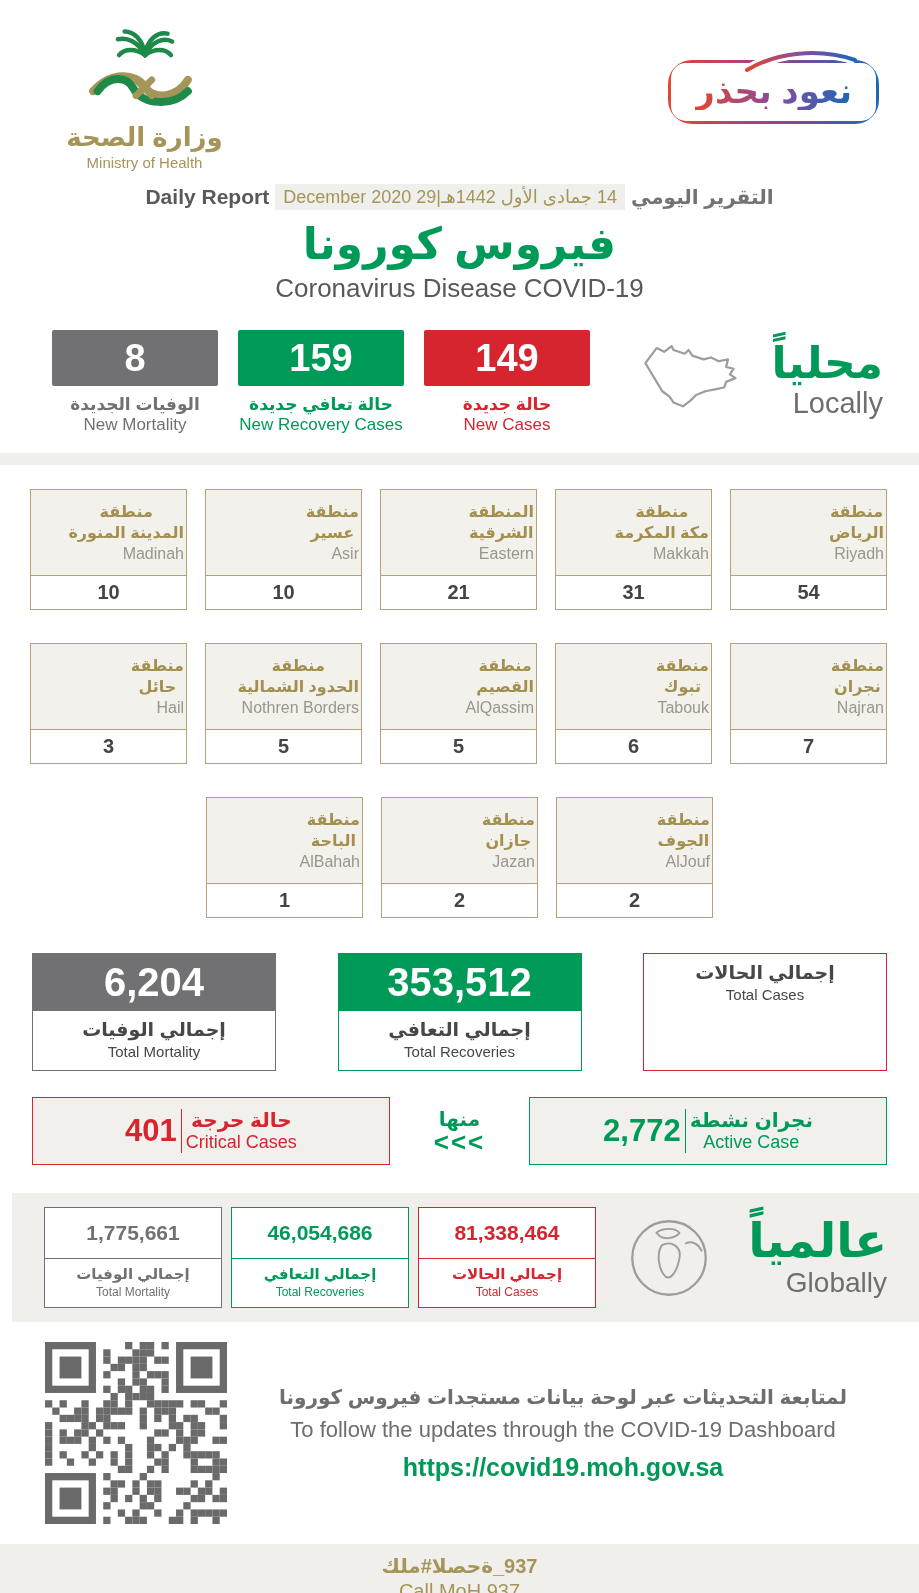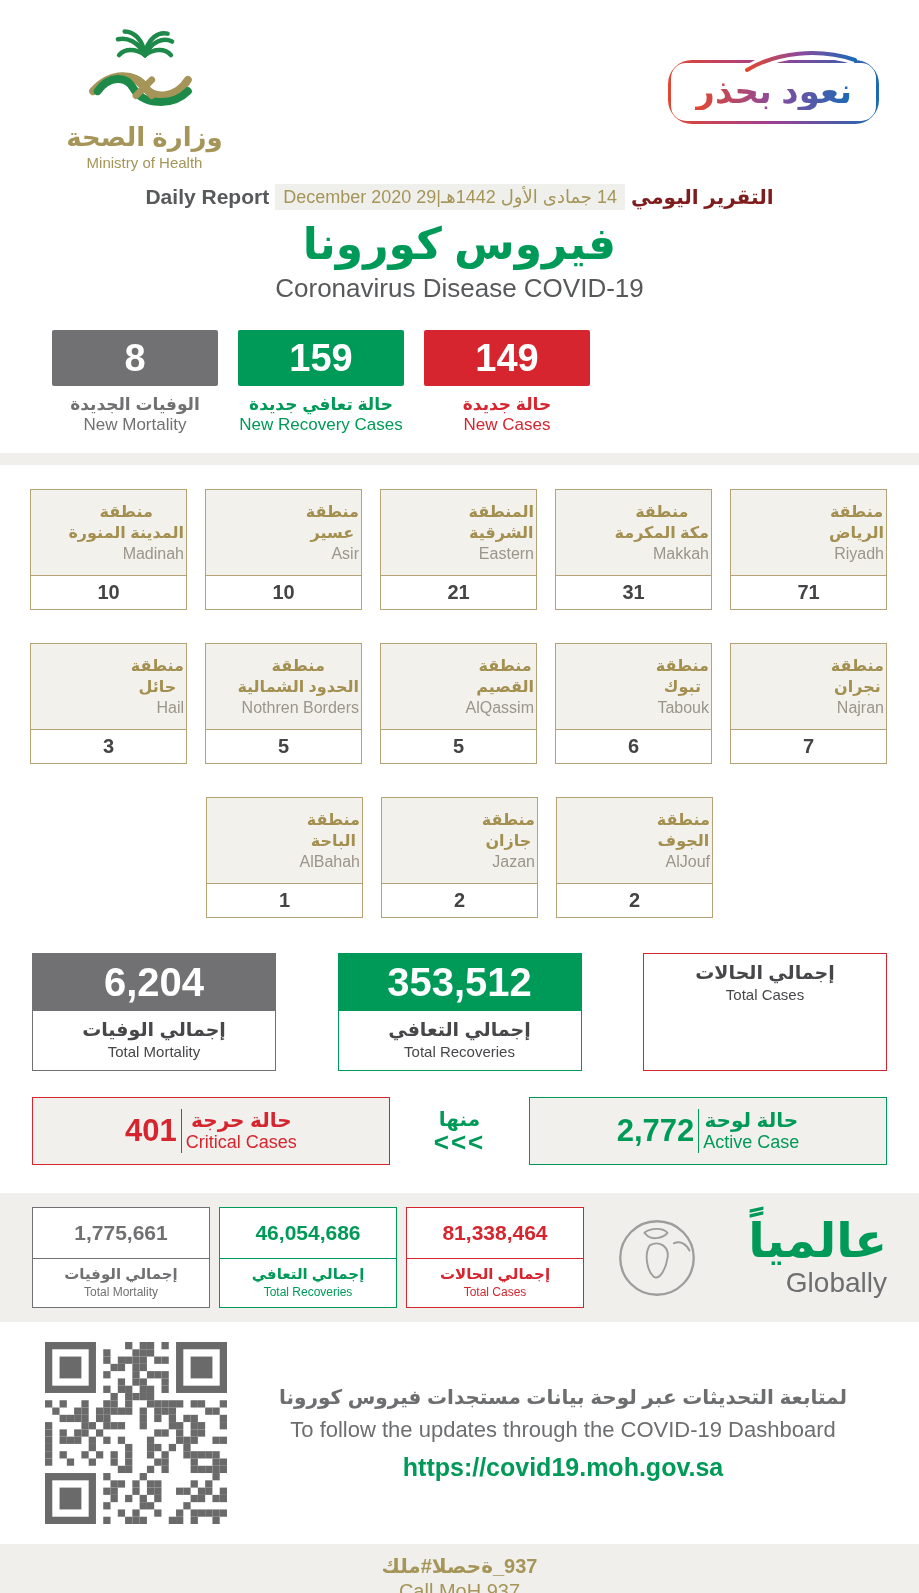--- a/index.html
+++ b/index.html
@@ -16,21 +16,21 @@
   .badge-inner{background:#fff;border-radius:15px;padding:8px 24px 10px;}
   .badge-text{font-size:34px;font-weight:bold;
          background:linear-gradient(90deg,#e2472f,#8b4a9e 50%,#1a6ab5);
          -webkit-background-clip:text;background-clip:text;color:transparent;white-space:nowrap;}
   .badge-swoosh{position:absolute;top:-12px;right:18px;}
 
   
   .report-line{display:flex;justify-content:center;align-items:center;gap:6px;margin-top:6px;}
   .rl-en{font-size:21px;font-weight:bold;color:#58595b;}
   .rl-date{font-size:18px;color:#a59559;background:#efefec;padding:2px 8px;}
-  .rl-ar{font-size:20px;font-weight:bold;color:#7f1d1d;}
+  .rl-ar{font-size:20px;font-weight:bold;color:#737373;}
   .title-ar{margin:8px 0 0;text-align:center;font-size:44px;font-weight:bold;color:#009a58;}
   .title-en{margin:4px 0 0;text-align:center;font-size:26px;font-weight:normal;color:#57585a;}
 
   
   .c-gray{--c:#717173;} .c-green{--c:#009a58;} .c-red{--c:#d6252e;}
   .new-stats{display:flex;align-items:flex-start;padding:26px 36px 0 52px;}
   .stat-new{width:166px;margin-right:20px;text-align:center;}
   .stat-new .box{background:var(--c);border-radius:2px;height:56px;display:flex;align-items:center;justify-content:center;
                  color:#fff;font-size:38px;font-weight:bold;}
   .stat-new .lab-ar{margin-top:8px;font-size:17px;font-weight:bold;color:var(--c);}
@@ -68,21 +68,21 @@
   .crit-num{font-size:31px;font-weight:bold;}
   .crit-sep{width:1px;height:44px;background:var(--c);}
   .crit-labs{text-align:center;line-height:1.15;}
   .crit-ar{font-size:20px;font-weight:bold;}
   .crit-en{font-size:18px;}
   .of-which{flex:1;text-align:center;color:#009a58;}
   .of-which .ow-ar{font-size:20px;font-weight:bold;}
   .of-which .ow-arrows{font-size:26px;font-weight:bold;letter-spacing:2px;line-height:.9;}
 
   
-  .global{display:flex;align-items:center;gap:9px;background:#f0efec;margin-top:28px;padding:14px 32px;}
+  .global{display:flex;align-items:center;gap:9px;background:#f0efec;margin-top:28px;padding:14px 32px;margin-left:12px;}
   .gbox{width:176px;background:#fff;border:1px solid var(--c);text-align:center;color:var(--c);}
   .gbox .gnum{height:50px;display:flex;align-items:center;justify-content:center;
               font-size:21px;font-weight:bold;border-bottom:1px solid var(--c);}
   .gbox .gar{font-size:15px;font-weight:bold;margin-top:6px;}
   .gbox .gen{font-size:12px;margin:2px 0 8px;}
   .globe{margin-left:22px;}
   .glob-head{margin-left:auto;text-align:right;}
   .glob-ar{font-size:48px;font-weight:bold;color:#009a58;line-height:1.05;}
   .glob-en{font-size:28px;color:#6d6e70;}
 
@@ -158,20 +158,29 @@
     <div class="stat-new c-green">
       <div class="box">159</div>
       <div class="lab-ar" dir="rtl">حالة تعافي جديدة</div>
       <div class="lab-en">New Recovery Cases</div>
     </div>
     <div class="stat-new c-red">
       <div class="box">149</div>
       <div class="lab-ar" dir="rtl">حالة جديدة</div>
       <div class="lab-en">New Cases</div>
     </div>
+    <div class="locality">
+      <svg width="122" height="96" viewBox="0 0 130 100">
+        <path d="M10,32 L22,16 L30,20 L38,14 L40,18 L52,22 L56,18 L60,24 L72,28 L80,26 L88,30 L98,28 L96,36 L104,38 L100,44 L106,48 L96,52 L94,58 L84,60 L74,62 L64,66 L58,72 L50,78 L40,74 L36,68 L28,62 L22,52 L16,42 Z" fill="none" stroke="#9d9d9c" stroke-width="2.4" stroke-linejoin="round"></path>
+      </svg>
+      <div class="loc-head">
+        <div class="loc-ar" dir="rtl">محلياً</div>
+        <div class="loc-en">Locally</div>
+      </div>
+    </div>
   </section>
 
   <div class="band"></div>
 
   <section class="regions">
       <div class="region-row">
         <div class="region-card">
           <div class="rc-head">
             <div class="rc-ar" dir="rtl">منطقة<br>المدينة المنورة</div>
             <div class="rc-en">Madinah</div>
@@ -197,21 +206,21 @@
             <div class="rc-ar" dir="rtl">منطقة<br>مكة المكرمة</div>
             <div class="rc-en">Makkah</div>
           </div>
           <div class="rc-val">31</div>
         </div>
         <div class="region-card">
           <div class="rc-head">
             <div class="rc-ar" dir="rtl">منطقة<br>الرياض</div>
             <div class="rc-en">Riyadh</div>
           </div>
-          <div class="rc-val">71</div>
+          <div class="rc-val">54</div>
         </div>
       </div>
       <div class="region-row">
         <div class="region-card">
           <div class="rc-head">
             <div class="rc-ar" dir="rtl">منطقة<br>حائل</div>
             <div class="rc-en">Hail</div>
           </div>
           <div class="rc-val">3</div>
         </div>
@@ -296,21 +305,21 @@
       </span>
     </div>
     <div class="of-which">
       <div class="ow-ar" dir="rtl">منها</div>
       <div class="ow-arrows">&lt;&lt;&lt;</div>
     </div>
     <div class="crit-box c-green">
       <span class="crit-num">2,772</span>
       <span class="crit-sep"></span>
       <span class="crit-labs">
-        <div class="crit-ar" dir="rtl">حالة لوحة</div>
+        <div class="crit-ar" dir="rtl">نجران نشطة</div>
         <div class="crit-en">Active Case</div>
       </span>
     </div>
   </section>
 
   <section class="global">
     <div class="gbox c-gray">
       <div class="gnum">1,775,661</div>
       <div class="gar" dir="rtl">إجمالي الوفيات</div>
       <div class="gen">Total Mortality</div>

